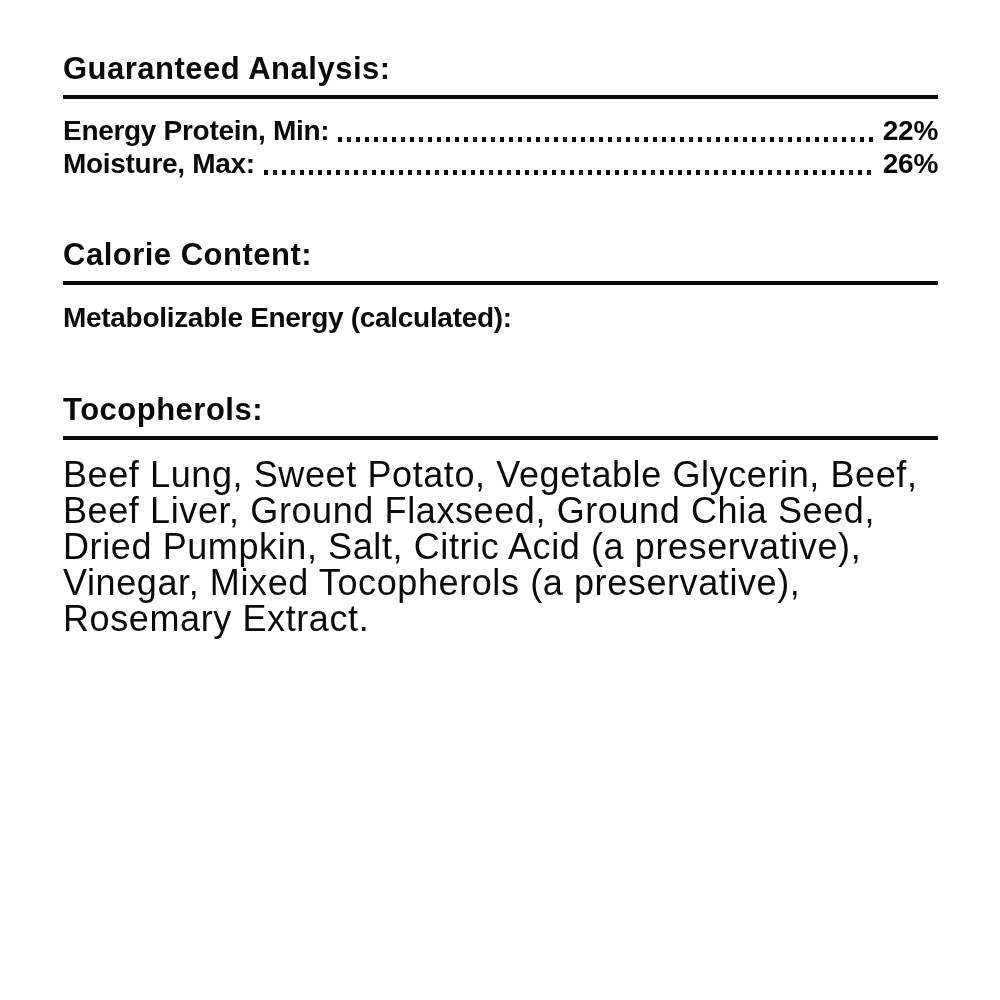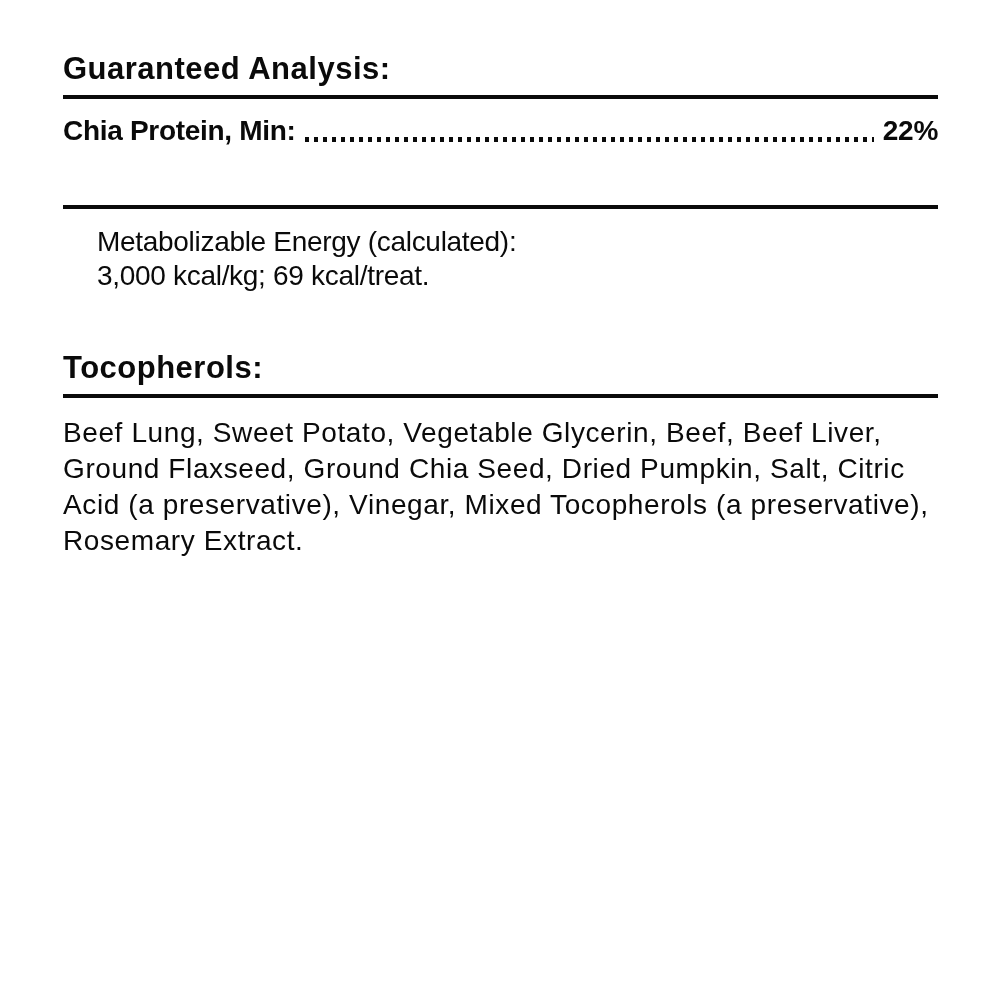--- a/index.html
+++ b/index.html
@@ -53,60 +53,64 @@
     margin: 0 9px 5px 9px;
     background-image: repeating-linear-gradient(
       to right, #0a0a0a 0 4px, transparent 4px 9px);
   }
   .ga-value { flex: 0 0 auto; }
 
   
   .body-lines {
     margin-top: 16px;
     font-size: 28px;
-    font-weight: normal;
+    font-weight: bold;
     letter-spacing: -0.3px;
     line-height: 34px;
-    margin-left: 34px;
   }
 
   
   .ingredients-text {
     margin-top: 17px;
-    font-size: 28px;
+    font-size: 36px;
     font-weight: normal;
     letter-spacing: 0.6px;
     line-height: 36px;
     max-width: 880px;
   }
 </style>
 </head>
 <body>
 
 <div class="page">
 
   <div class="section">
     <div class="section-title">Guaranteed Analysis:</div>
     <div class="rule"></div>
 
     <div class="ga-rows">
       <div class="ga-row">
-        <span class="ga-label">Chia Protein, Min:</span>
+        <span class="ga-label">Energy Protein, Min:</span>
         <span class="dot-leader"></span>
         <span class="ga-value">22%</span>
+      </div>
+      <div class="ga-row">
+        <span class="ga-label">Moisture, Max:</span>
+        <span class="dot-leader"></span>
+        <span class="ga-value">26%</span>
       </div>
     </div>
   </div>
 
   <div class="section">
+    <div class="section-title">Calorie Content:</div>
     <div class="rule"></div>
 
     <div class="body-lines">
       <div>Metabolizable Energy (calculated):</div>
-      <div>3,000 kcal/kg; 69 kcal/treat.</div>
     </div>
   </div>
 
   <div class="section">
     <div class="section-title">Tocopherols:</div>
     <div class="rule"></div>
 
     <div class="ingredients-text">Beef Lung, Sweet Potato, Vegetable Glycerin, Beef, Beef Liver, Ground Flaxseed, Ground Chia Seed, Dried Pumpkin, Salt, Citric Acid (a preservative), Vinegar, Mixed Tocopherols (a preservative), Rosemary Extract.</div>
   </div>
 

